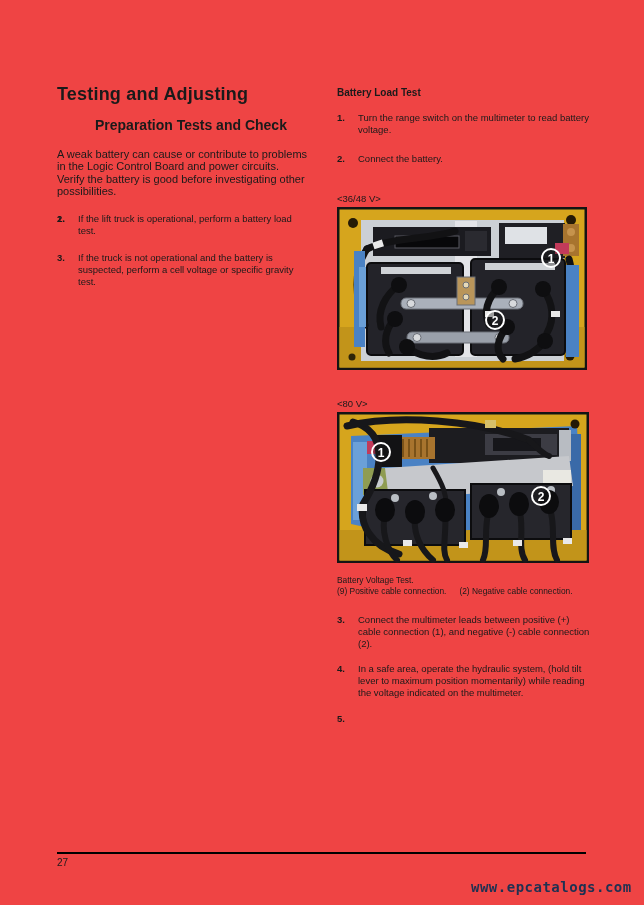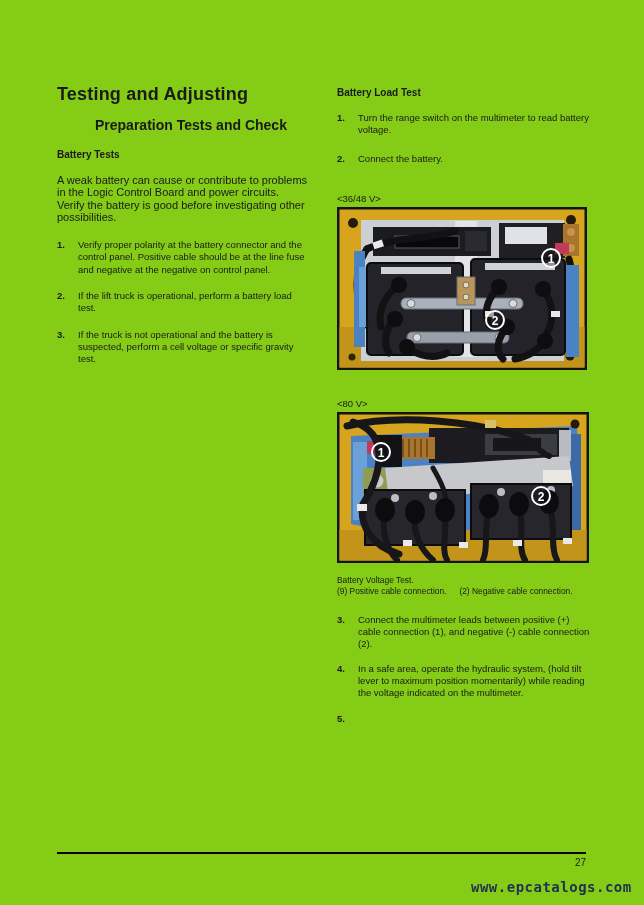--- a/index.html
+++ b/index.html
@@ -1,58 +1,56 @@
 <!DOCTYPE html>
 <html><head>
 <meta charset="utf-8">
 <style>
   * { margin:0; padding:0; box-sizing:border-box; }
   html,body { width:644px; height:905px; background:#ffffff; overflow:hidden;
               font-family:"Liberation Sans", sans-serif; color:#1a1a1a; }
-  .page { position:relative; width:644px; height:905px; background:#84cc16; }
+  .page { position:relative; width:644px; height:905px; background:#ef4444; }
 
   .col-left  { position:absolute; left:57px;  top:84px; width:252px; }
   .col-right { position:absolute; left:337px; top:86px; width:253px; }
 
   h1.doc-title { font-size:18px; line-height:20px; font-weight:bold; letter-spacing:.2px; margin-bottom:13px; }
   h2.doc-subtitle { font-size:14px; line-height:16px; font-weight:bold; margin-bottom:15px;padding-left:38px; }
   h3.section-head { font-size:10px; line-height:13px; font-weight:bold; margin-bottom:13px; }
 
   p.body-text { font-size:11px; line-height:12.3px; margin-bottom:16px; }
 
   .step { position:relative; padding-left:21px; font-size:9.5px; line-height:12.3px; margin-bottom:14px; }
   .step .num { position:absolute; left:0; top:0; font-weight:bold; }
 
   .fig-label { font-size:9.5px; line-height:12px; margin-bottom:2px;margin-top:28px; }
   .figure { display:block; margin-bottom:9px; }
 
   .caption { font-size:8.4px; line-height:11px; margin-bottom:17px; margin-top:3px; }
   .caption .cap-item { display:inline-block; margin-right:13px; }
 
   .footer-rule { position:absolute; left:57px; top:852px; width:529px; height:2.4px; background:#000; }
-  .page-number { position:absolute; left:57px; top:857px; width:529px; text-align:right; font-size:10px; }
+  .page-number { position:absolute; left:57px; top:857px; width:529px; text-align:left; font-size:10px; }
   .watermark { position:absolute; left:431px; top:879px; font-family:"DejaVu Sans Mono", monospace;
                font-weight:bold; font-size:14px; letter-spacing:.5px; color:#1e3152; text-decoration:none;margin-left:40px; }
 
   svg text.co { font:bold 12px "Liberation Sans", sans-serif; fill:#fff; text-anchor:middle; }
 </style>
 </head>
 <body>
 
 <div class="page">
 
   <div class="col-left">
     <h1 class="doc-title">Testing and Adjusting</h1>
     <h2 class="doc-subtitle">Preparation Tests and Check</h2>
-    <h3 class="section-head">Battery Tests</h3>
     <p class="body-text">A weak battery can cause or contribute to problems in the Logic Control Board and power circuits. Verify the battery is good before investigating other possibilities.</p>
 
     <div class="step">
       <span class="num">1.</span>
-      <span>Verify proper polarity at the battery connector and the control panel. Positive cable should be at the line fuse and negative at the negative on control panel.</span>
     </div>
     <div class="step">
       <span class="num">2.</span>
       <span>If the lift truck is operational, perform a battery load test.</span>
     </div>
     <div class="step">
       <span class="num">3.</span>
       <span>If the truck is not operational and the battery is suspected, perform a cell voltage or specific gravity test.</span>
     </div>
   </div>

